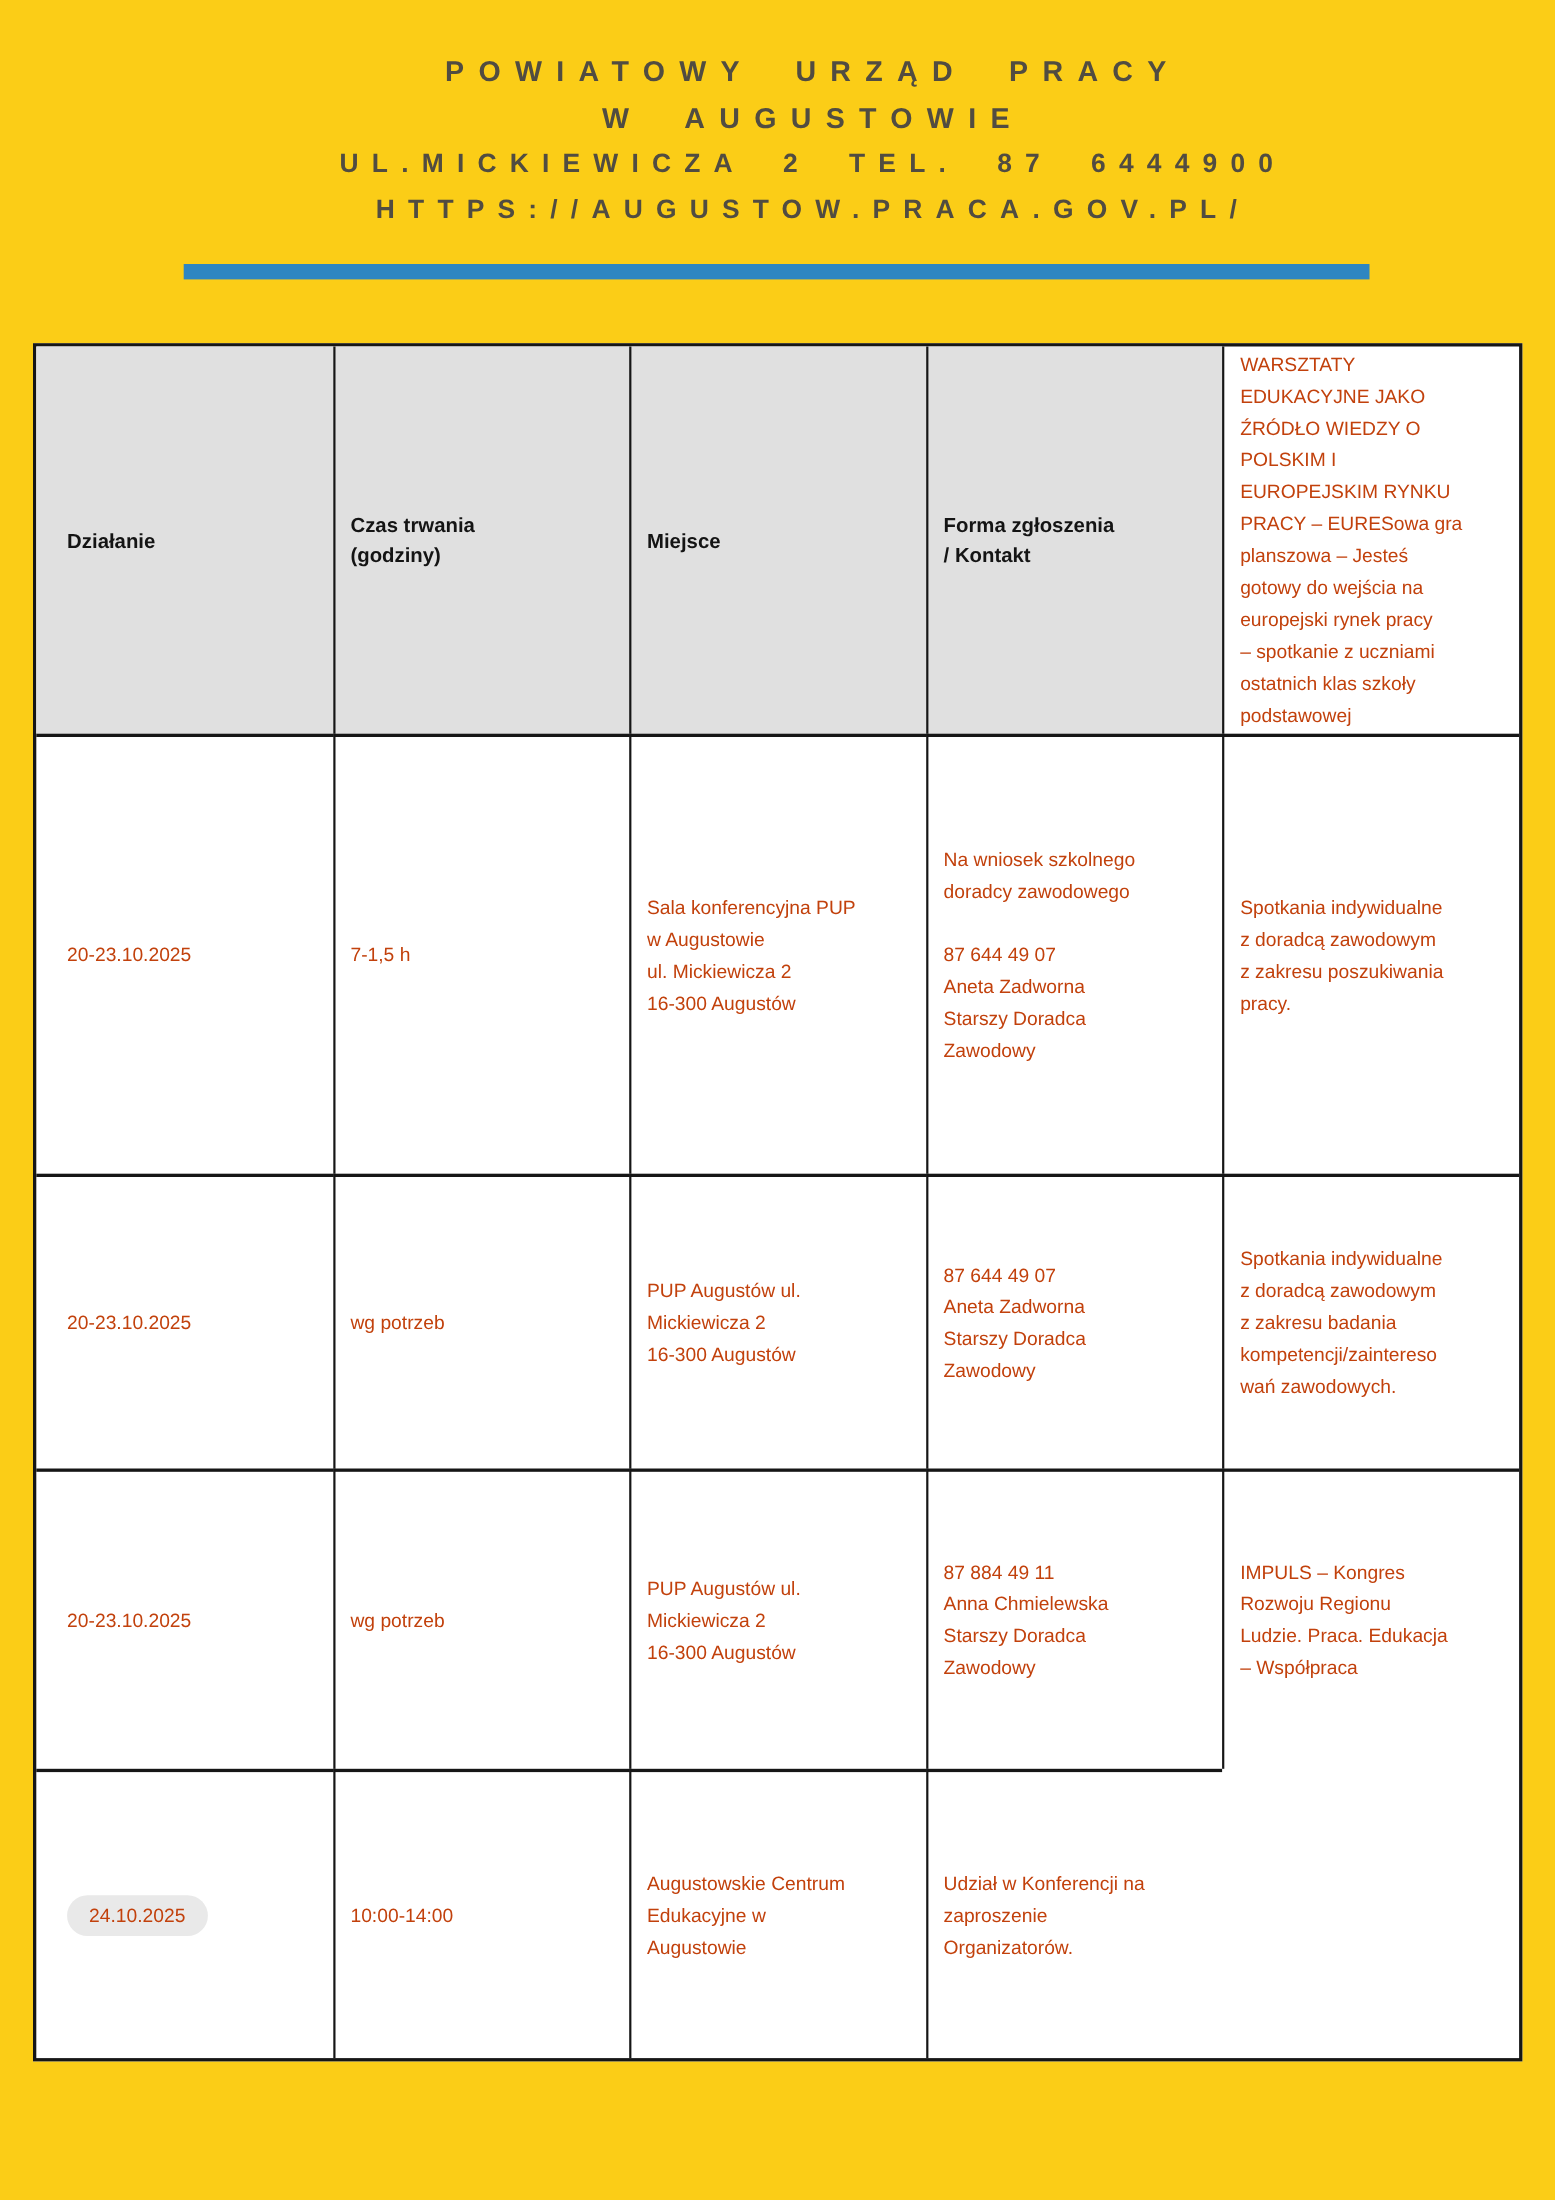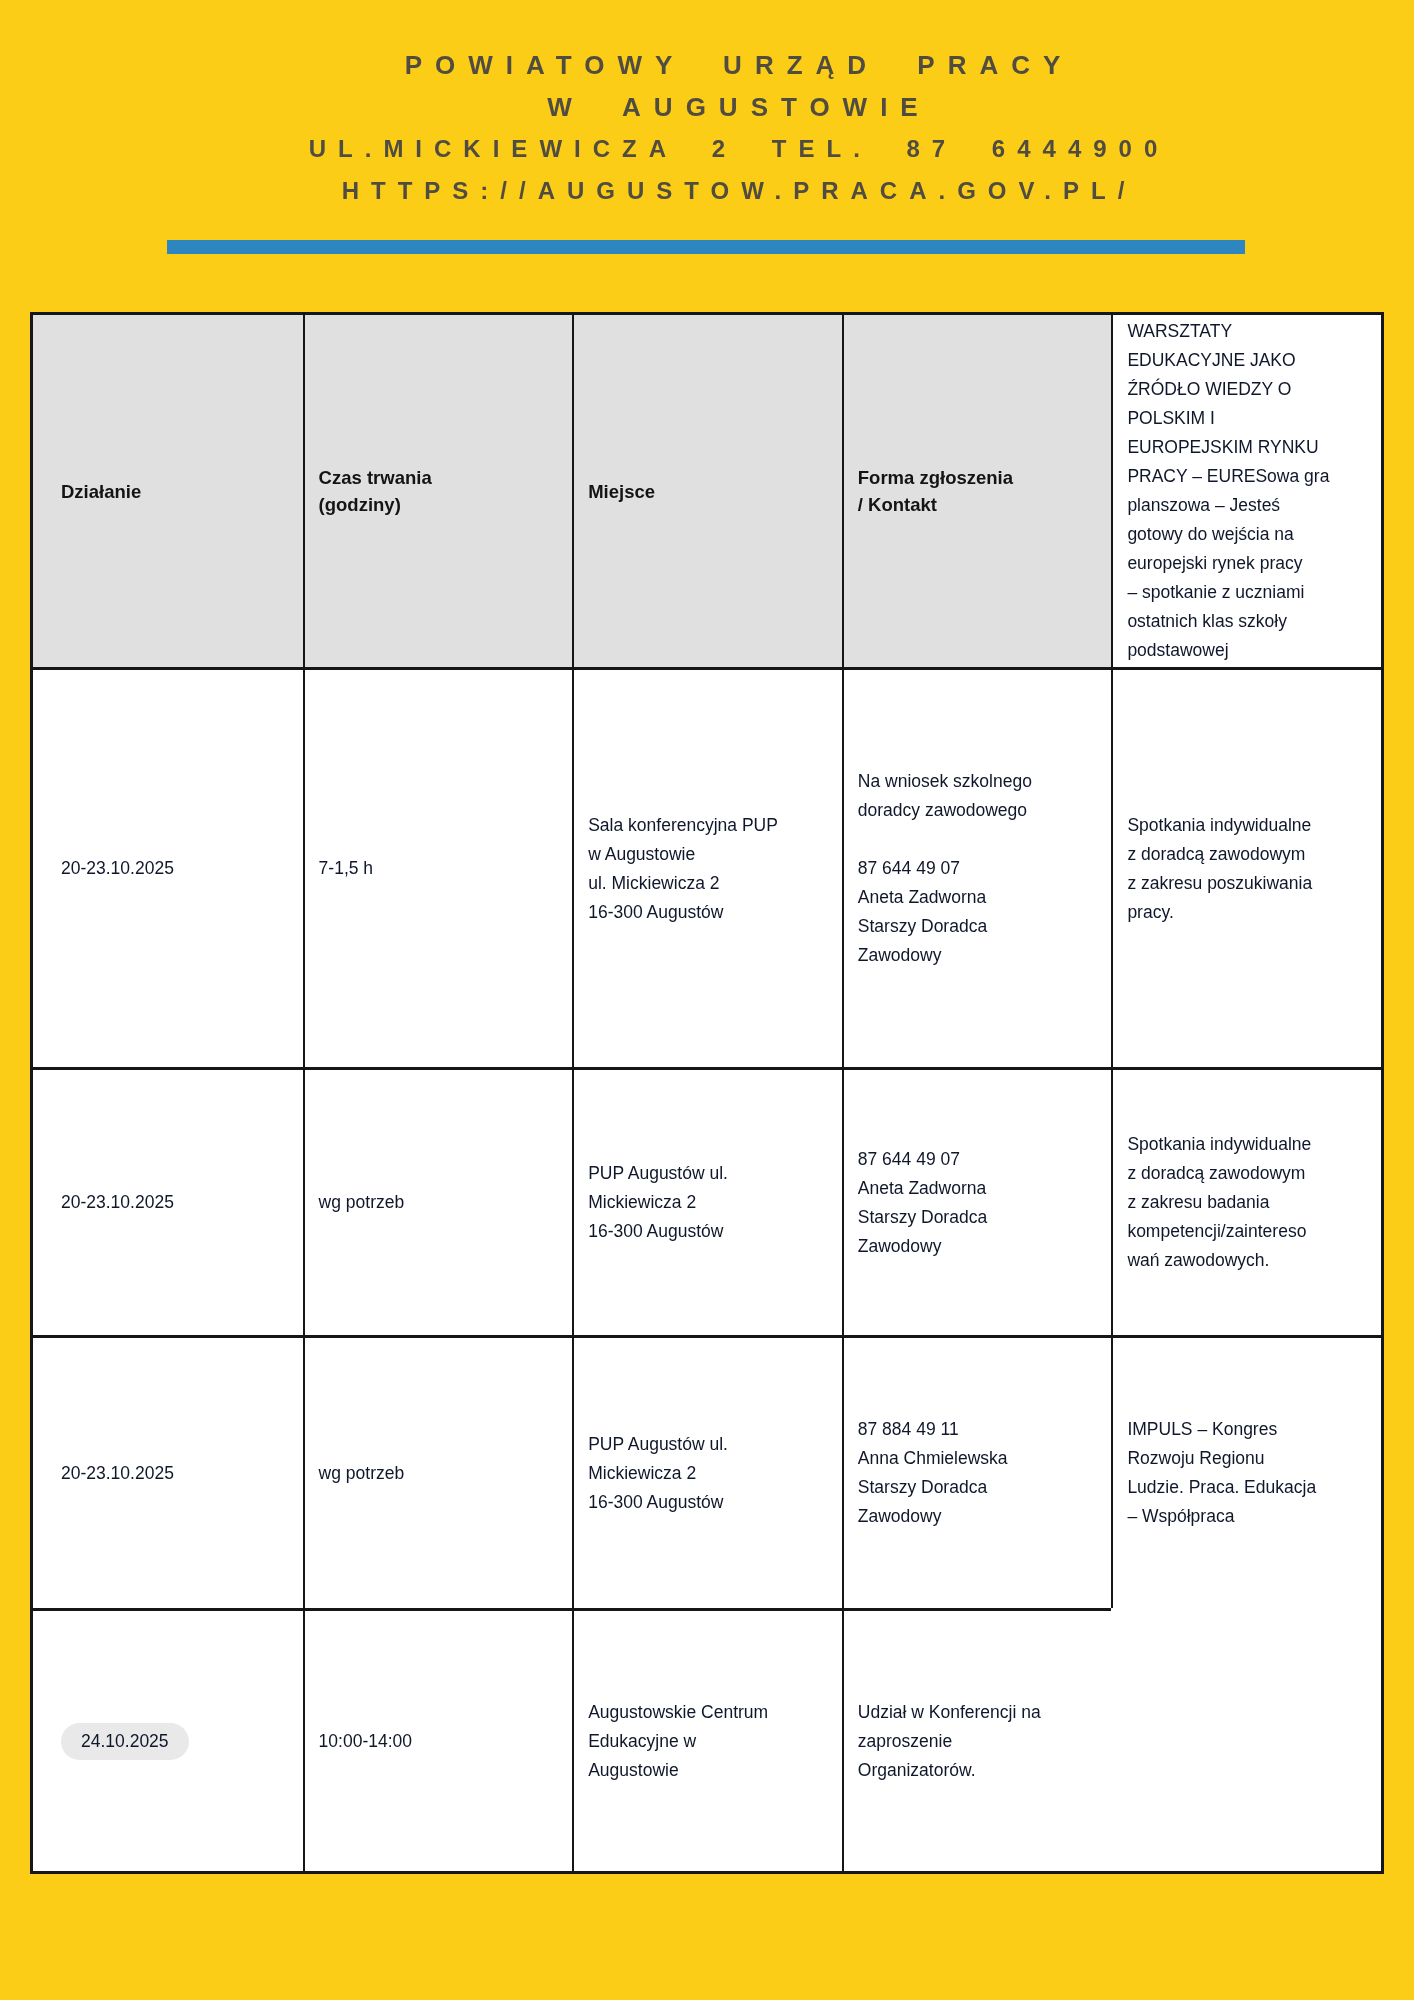--- a/index.html
+++ b/index.html
@@ -39,21 +39,21 @@
     display: grid;
     grid-template-columns: repeat(5, 1fr);
     grid-template-rows: 352px 400px 268px 273px 1fr;
   }
   .cell {
     box-sizing: border-box;
     border-left: 2px solid var(--border, #161616);
     padding: 10px 14px;
     font-size: 17.5px;
     line-height: 29px;
-    color: #0f172a;
+    color: #c2410c;
     white-space: pre-line;
     display: flex;
     align-items: center;
     overflow: hidden;
   }
   .cell:nth-child(5n+1) { border-left: none; padding-left: 28px; }
   .cell:nth-child(n+6)  { border-top: 3px solid var(--border, #161616); }
   .th {
     background: var(--th-bg, #E0E0E0);
     font-weight: bold;

